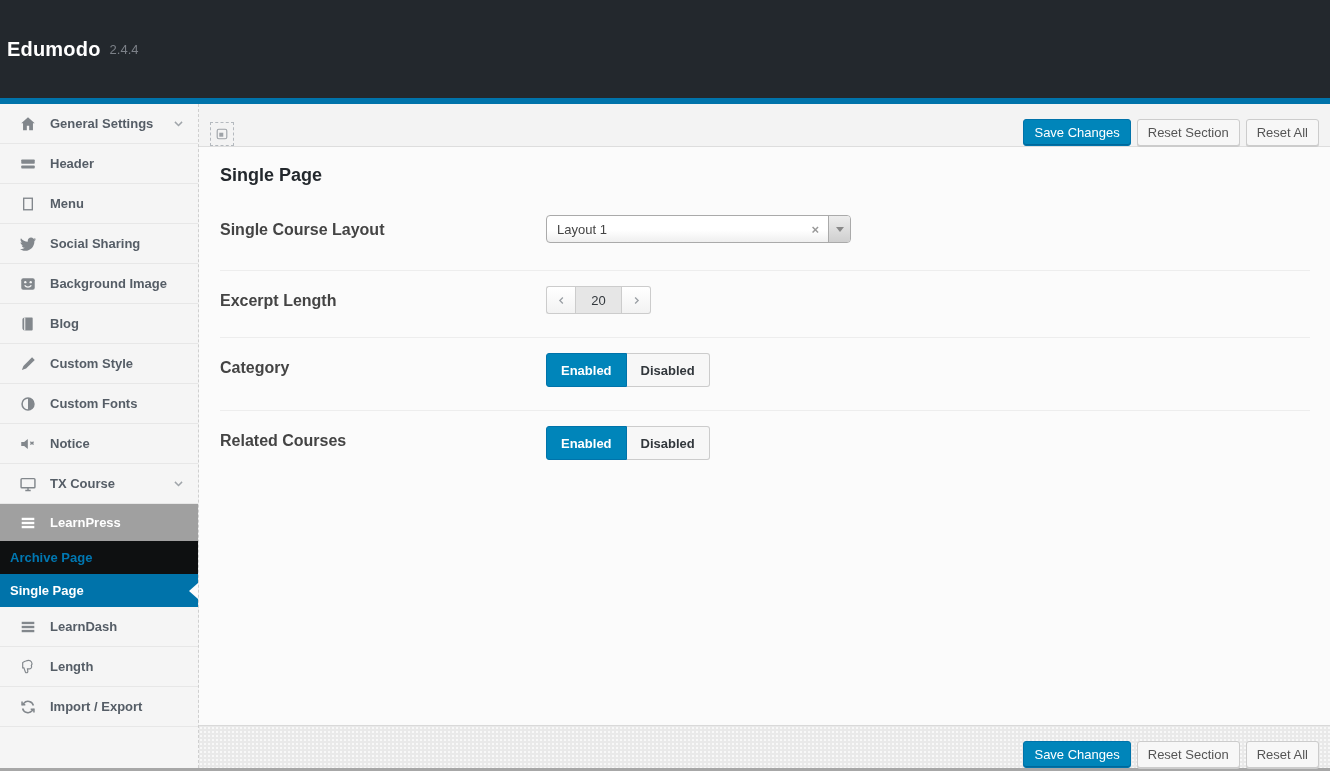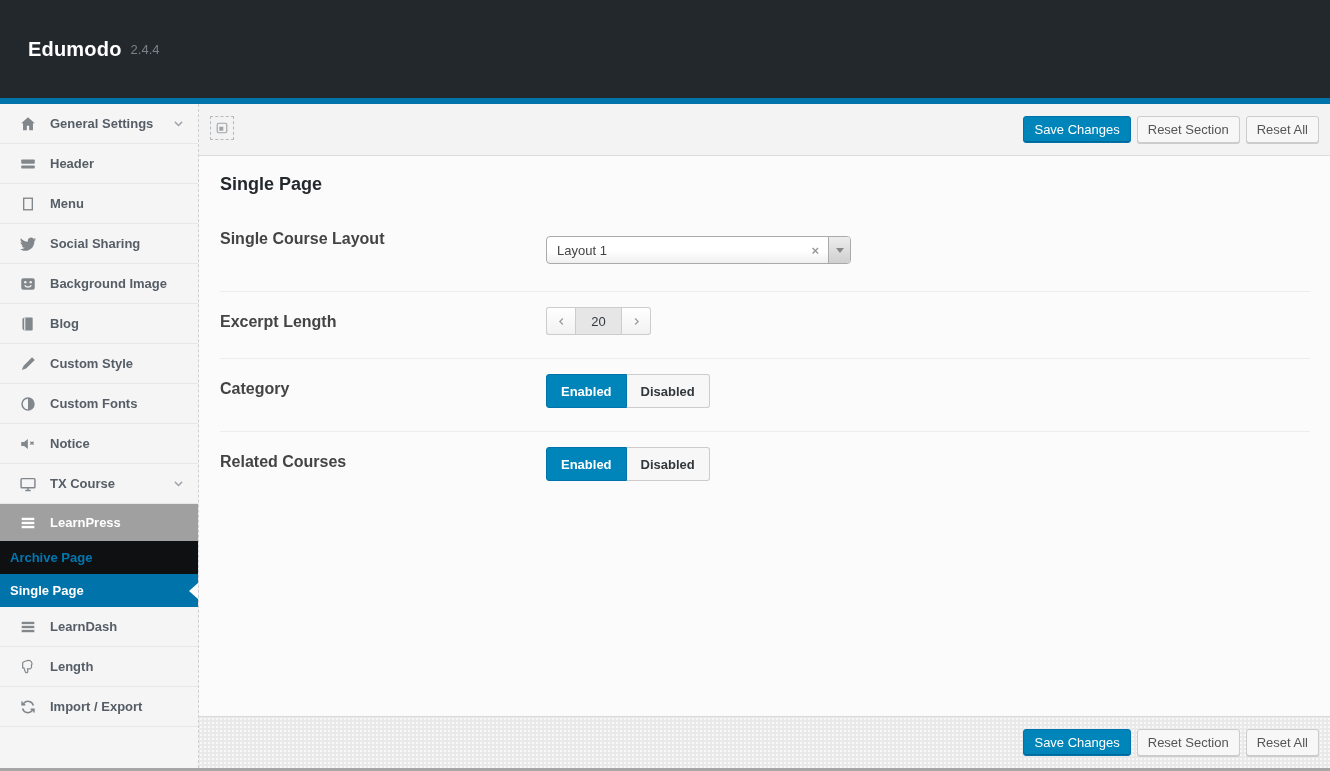--- a/index.html
+++ b/index.html
@@ -1,21 +1,21 @@
 <!DOCTYPE html>
 <html><head>
 <meta charset="utf-8">
 <style>
   * { margin:0; padding:0; box-sizing:border-box; }
   html,body { width:1330px; height:771px; overflow:hidden; }
   body { font-family:"Liberation Sans", sans-serif; background:#fbfbfb; }
   svg { display:block; }
 
   
-  .topbar { height:98px; background:#23282d; display:flex; align-items:center; padding-left:28px; }
+  .topbar { height:98px; background:#23282d; display:flex; align-items:center; padding-left:7px; }
   .brand { color:#ffffff; font-size:20px; font-weight:bold; letter-spacing:.2px; }
   .version { color:#7c8188; font-size:13px; margin-left:9px; }
   .blue-strip { height:6px; background:#0073aa; }
   .bottom-strip { height:3px; background:#a7a7a7; }
 
   
   .layout { display:flex; height:664px; }
 
   
   .sidebar { width:199px; background:#f5f5f5; border-right:1px dashed #cfcfcf; flex:none; }
@@ -29,21 +29,21 @@
   .sub-item { height:33px; display:flex; align-items:center; padding-left:10px; font-size:13px;
               font-weight:bold; cursor:pointer; position:relative; }
   .sub-item.archive { background:#0e1011; color:#0077b1; }
   .sub-item.active { background:#0073aa; color:#ffffff; }
   .sub-item.active .notch { position:absolute; right:0; top:50%; margin-top:-8px; width:0; height:0;
               border-top:8px solid transparent; border-bottom:8px solid transparent; border-right:9px solid #fbfbfb; }
 
   
   .content { flex:1; display:flex; flex-direction:column; background:#fbfbfb; min-width:0; }
 
-  .toolbar { height:52px; background:#f3f3f3; display:flex; align-items:flex-start; padding:12px 11px; flex:none; }
+  .toolbar { height:43px; background:#f3f3f3; display:flex; align-items:flex-end; padding:0 11px; flex:none; }
   .toolbar.top { border-bottom:1px solid #dddddd; }
   .toolbar.bottom { border-top:1px solid #d9d9d9; background-color:#e9e9e9;
                     background-image:radial-gradient(#f8f8f8 1px, transparent 1.3px); background-size:4px 4px; }
   .spacer { flex:1; }
   .btn { height:27px; padding:0 10px; font-size:13px; border-radius:3px; margin-left:6px;
          font-family:inherit; cursor:pointer; line-height:25px; }
   .btn.primary { background:#0085ba; border:1px solid #0073aa; color:#fff; box-shadow:inset 0 -1px 0 #006799; }
   .btn.secondary { background:#f7f7f7; border:1px solid #cccccc; color:#555; box-shadow:0 1px 0 #cccccc; }
   .expand-btn { width:24px; height:24px; border:1px dashed #b4b9be; background:transparent;
                 display:flex; align-items:center; justify-content:center; color:#9ea3a8; cursor:pointer; }
@@ -52,21 +52,21 @@
   .page-title { font-size:18px; font-weight:600; color:#23282d; margin:0 0 26px; }
 
   .field-row { display:flex; align-items:flex-start; border-bottom:1px solid #ededed; padding:15px 0 27px; }
   .field-row.first { padding-top:3px; }
   .field-row.last { border-bottom:none; }
   .field-label { width:326px; flex:none; font-size:16px; font-weight:bold; color:#444; padding-top:6px; }
 
   
   .select2 { width:305px; height:28px; border:1px solid #aaaaaa; border-radius:4px;
              background:linear-gradient(#ffffff 55%, #efefef); display:flex; align-items:center;
-             position:relative; cursor:pointer;margin-top:12px; }
+             position:relative; cursor:pointer; }
   .sel-text { flex:1; padding-left:10px; font-size:13px; color:#444; }
   .clear-x { color:#999; font-weight:bold; font-size:13px; padding:0 9px; cursor:pointer; }
   .arrow-box { width:22px; height:26px; border-left:1px solid #aaaaaa; border-radius:0 3px 3px 0;
                background:linear-gradient(#ededed, #cfcfcf); display:flex; align-items:center;
                justify-content:center; cursor:pointer; }
   .arrow-box .tri { width:0; height:0; border:4px solid transparent; border-top:5px solid #888; margin-top:5px; }
 
   
   .stepper { display:flex; height:20px; }
   .step-btn { width:29px; height:28px; border:1px solid #cccccc; background:linear-gradient(#ffffff,#f2f2f2);

